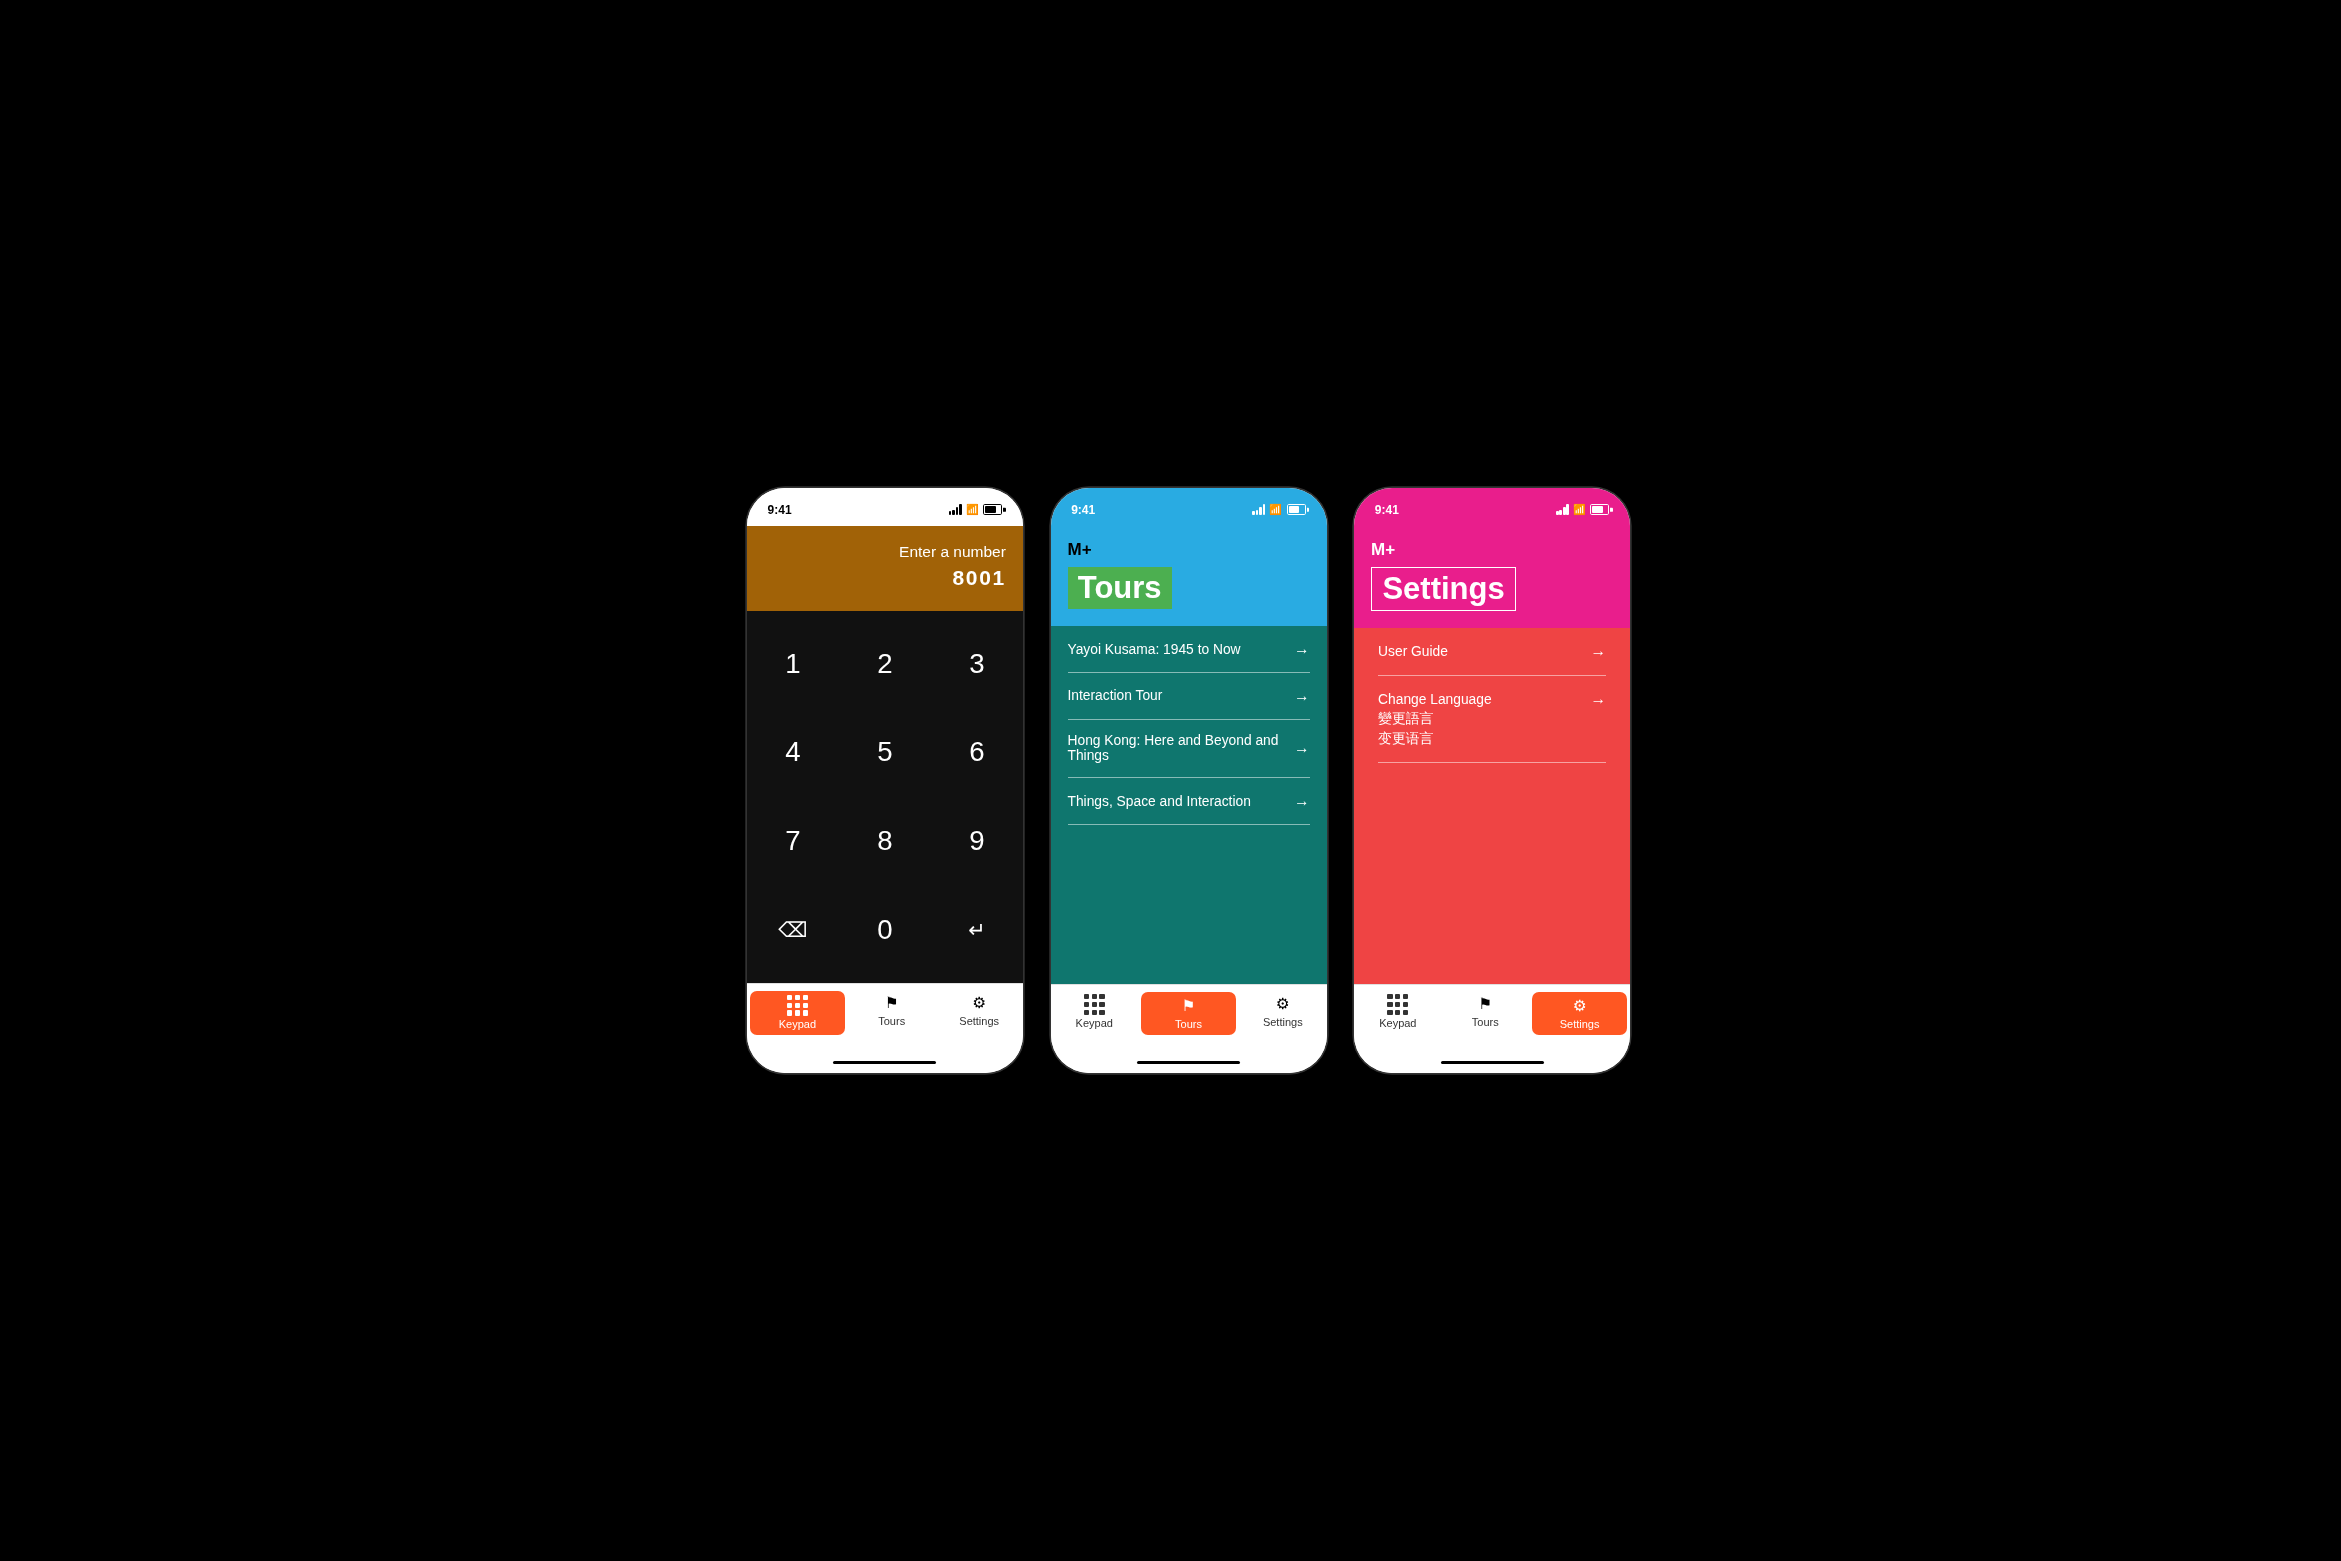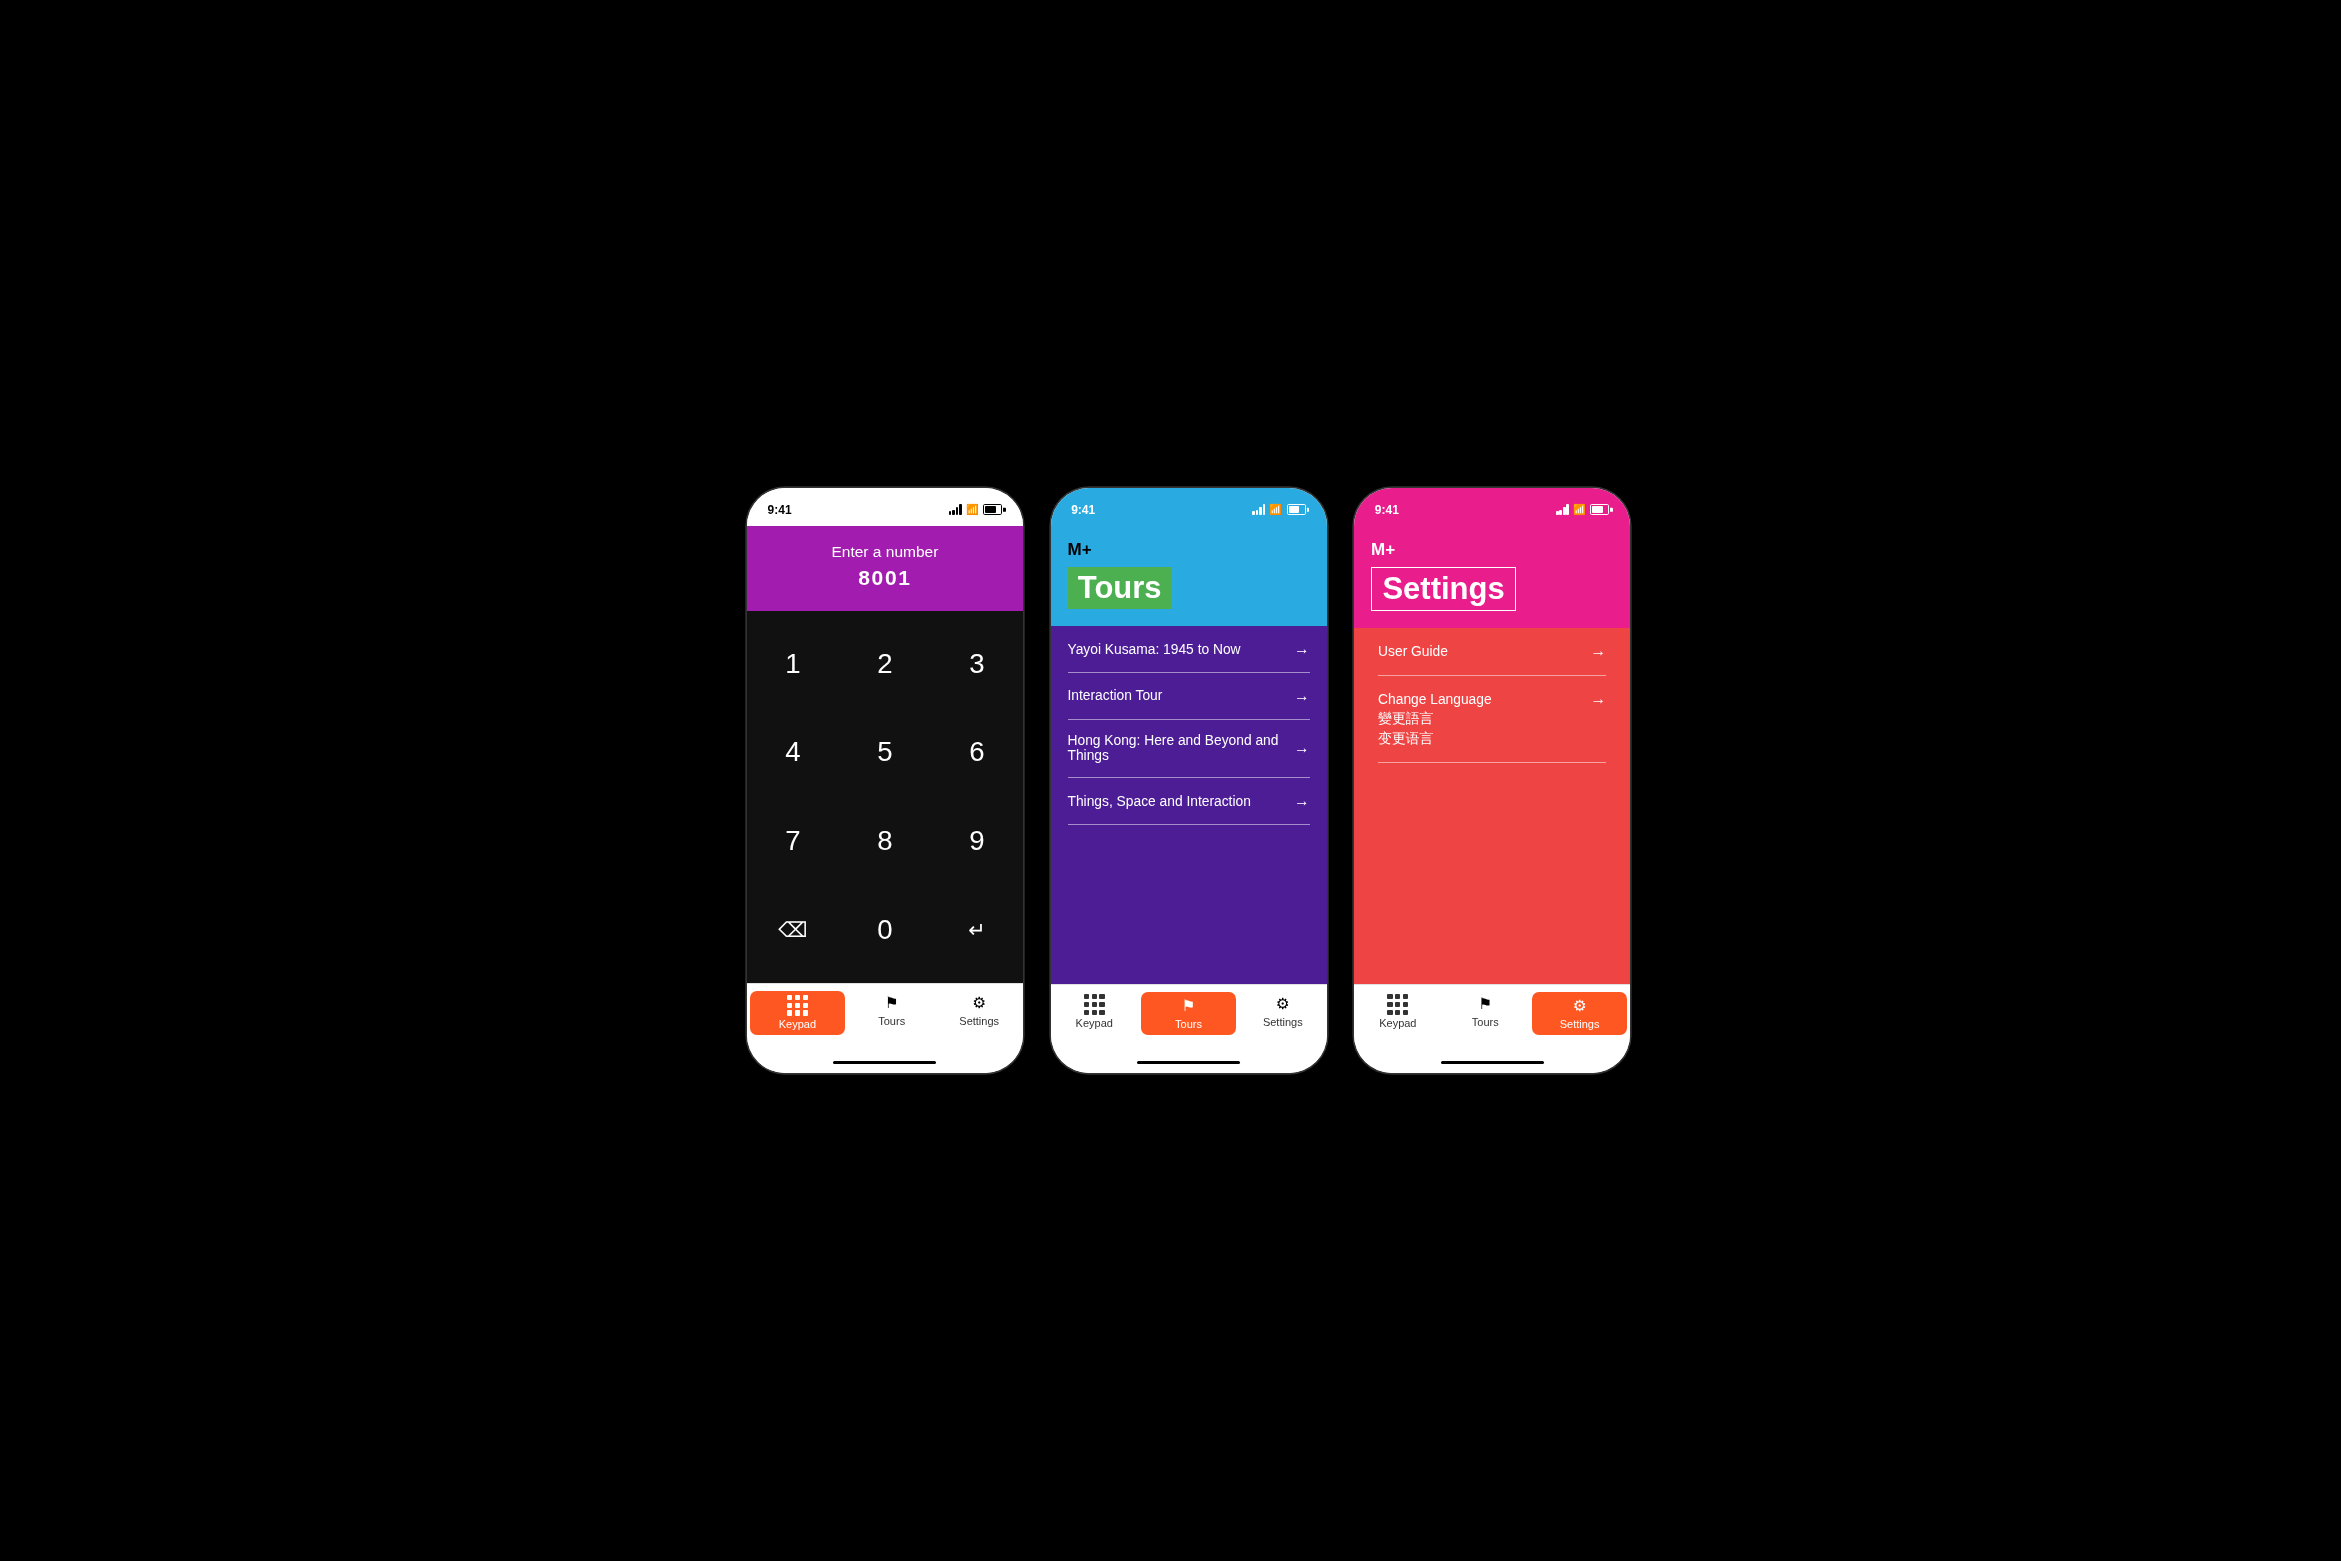--- a/index.html
+++ b/index.html
@@ -73,23 +73,23 @@
       border-radius: 0 0.9px 0.9px 0;
     }
     .battery-fill {
       height: 100%;
       width: 70%;
       background: #000;
       border-radius: 0.9px;
     }
     
     .phone-keypad .header-green {
-      background: #a21caf;
+      background: #a16207;
       padding: 17px 17px 20.7px;
-      text-align: center;
+      text-align: right;
       flex-shrink: 0;
     }
     .phone-keypad .enter-label {
       color: #fff;
       font-size: 15.5px;
       font-weight: 400;
       margin-bottom: 5.2px;
     }
     .phone-keypad .number-display {
       color: #fff;
@@ -172,21 +172,21 @@
     }
     .tours-title-box {
       display: inline-block;
       background: #4CAF50;
       padding: 3.4px 10.3px;
       color: #fff;
       font-size: 31px;
       font-weight: 700;
     }
     .tours-list {
-      background: #4c1d95;
+      background: #0f766e;
       flex: 1;
       padding: 0 17px;
       overflow-y: auto;
     }
     .tour-item {
       display: flex;
       justify-content: space-between;
       align-items: center;
       padding: 13.8px 0;
       border-bottom: 0.9px solid rgba(255,255,255,0.5);

